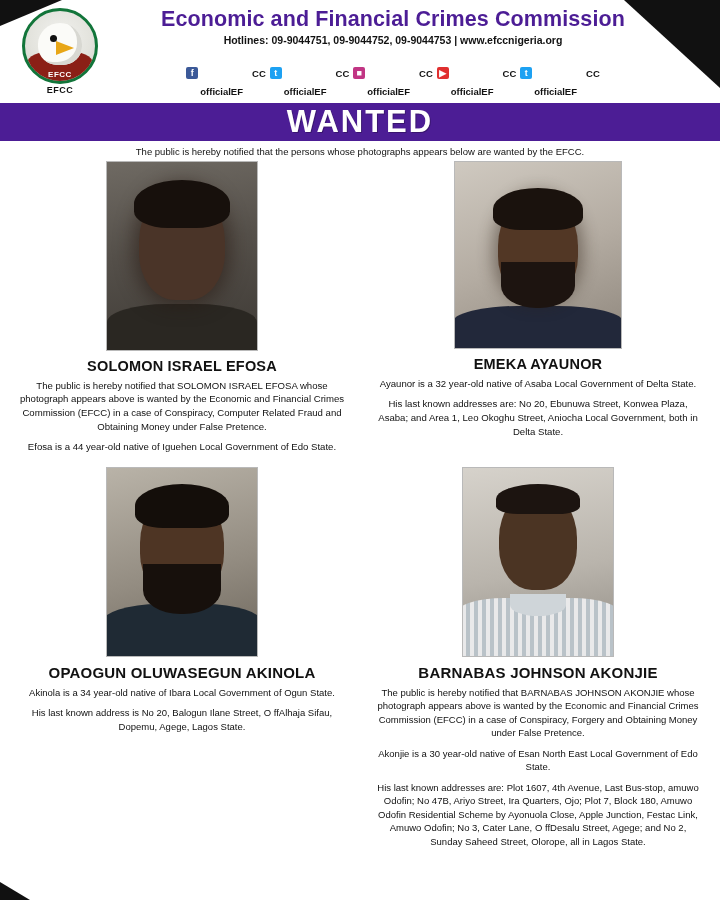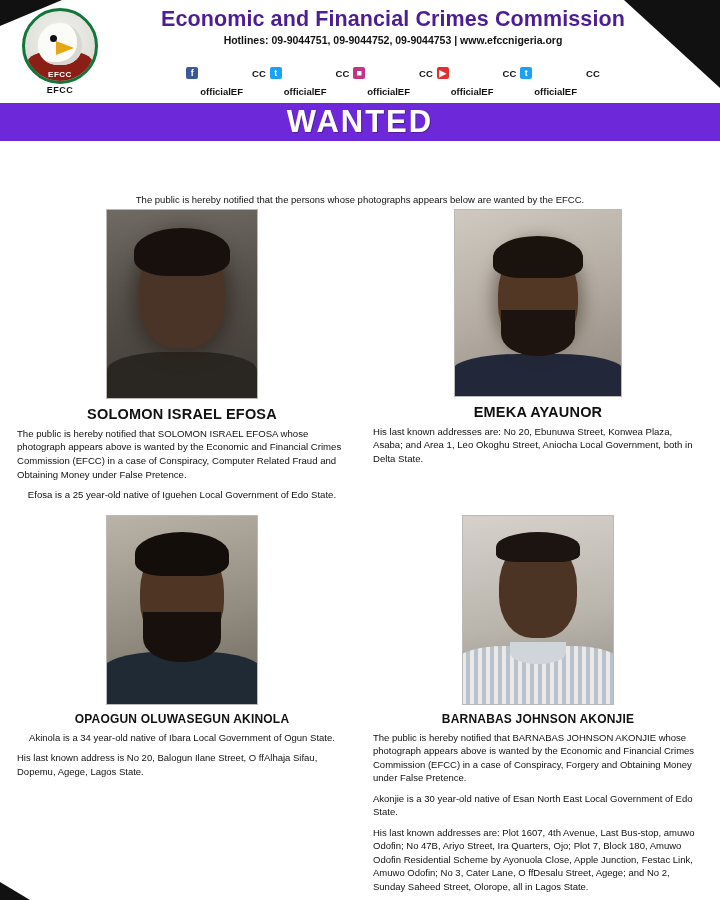--- a/index.html
+++ b/index.html
@@ -184,21 +184,21 @@
   .ico-fb { background: #3b5998; }
   .ico-tw { background: #1da1f2; }
   .ico-ig { background: #c13584; }
   .ico-yt { background: #e02f2f; }
   .soc-label { font-size: 9.5px; margin-top: 36px; }
   .soc-cc { font-size: 9.5px; margin-left: 7px; }
 
   
   .wanted-band {
     position: relative;
-    background: #6d28d9;
+    background: #4c1d95;
     height: 38px;
     margin: 4px 0 0 0;
     display: flex;
     align-items: center;
     justify-content: center;
     z-index: 4;
   }
   .wanted-band::before,
   .wanted-band::after {
     content: "";
@@ -211,21 +211,20 @@
     font-weight: bold;
     font-size: 31px;
     letter-spacing: 2px;
     text-shadow: 1px 1px 0 rgba(0,0,0,.25);
   }
   .notice {
     text-align: center;
     font-size: 9.5px;
     color: #111;
     padding: 5px 40px 4px 40px;
-    margin-top: 48px;
   }
 
   
   .grid {
     display: grid;
     grid-template-columns: 1fr 1fr;
     column-gap: 4px;
     row-gap: 0px;
     padding: 0 6px;
   }
@@ -284,25 +283,26 @@
   .p4 .collar { position:absolute; left:50%; transform:translateX(-50%); bottom:40px; width:56px; height:22px; background:#cfd5d9; border-radius:0 0 50% 50%; }
 
   .p-name {
     font-size: 14.5px;
     font-weight: bold;
     color: #111;
     text-align: right;
     letter-spacing: .2px;
     margin: 2px 0 5px 0;
   }
-  .p-name.small { font-size: 12px; }
+  .p-name.small { font-size: 15px; }
   .p-para {
     font-size: 9.6px;
     line-height: 1.42;
     color: #111;
+    text-align: center;
     margin: 0 0 7px 0;
     max-width: 330px;
   }
   .row2 .p-para { font-size: 9.5px; }
 </style>
 </head>
 <body>
 
 <div class="poster">
   <div class="corner-tl"></div>
@@ -365,32 +365,33 @@
 
     <div class="person">
       <div class="photo p1">
         <div class="bg"></div>
         <div class="torso"></div>
         <div class="face"></div>
         <div class="hair"></div>
       </div>
       <div class="p-name">SOLOMON ISRAEL EFOSA</div>
       <div class="p-para">The public is hereby notified that SOLOMON ISRAEL EFOSA whose photograph appears above is wanted by the Economic and Financial Crimes Commission (EFCC) in a case of Conspiracy, Computer Related Fraud and Obtaining Money under False Pretence.</div>
-      <div class="p-para">Efosa is a 25 year-old native of Iguehen Local Government of Edo State.</div>
+      <div class="p-para">Efosa is a 44 year-old native of Iguehen Local Government of Edo State.</div>
     </div>
 
     <div class="person">
       <div class="photo wide p2">
         <div class="bg"></div>
         <div class="torso"></div>
         <div class="face"></div>
         <div class="beard"></div>
         <div class="hair"></div>
       </div>
       <div class="p-name">EMEKA AYAUNOR</div>
+      <div class="p-para">Ayaunor is a 32 year-old native of Asaba Local Government of Delta State.</div>
       <div class="p-para">His last known addresses are: No 20, Ebunuwa Street, Konwea Plaza, Asaba; and Area 1, Leo Okoghu Street, Aniocha Local Government, both in Delta State.</div>
     </div>
 
     <div class="person row2">
       <div class="photo p3">
         <div class="bg"></div>
         <div class="torso"></div>
         <div class="face"></div>
         <div class="beard"></div>
         <div class="hair"></div>

